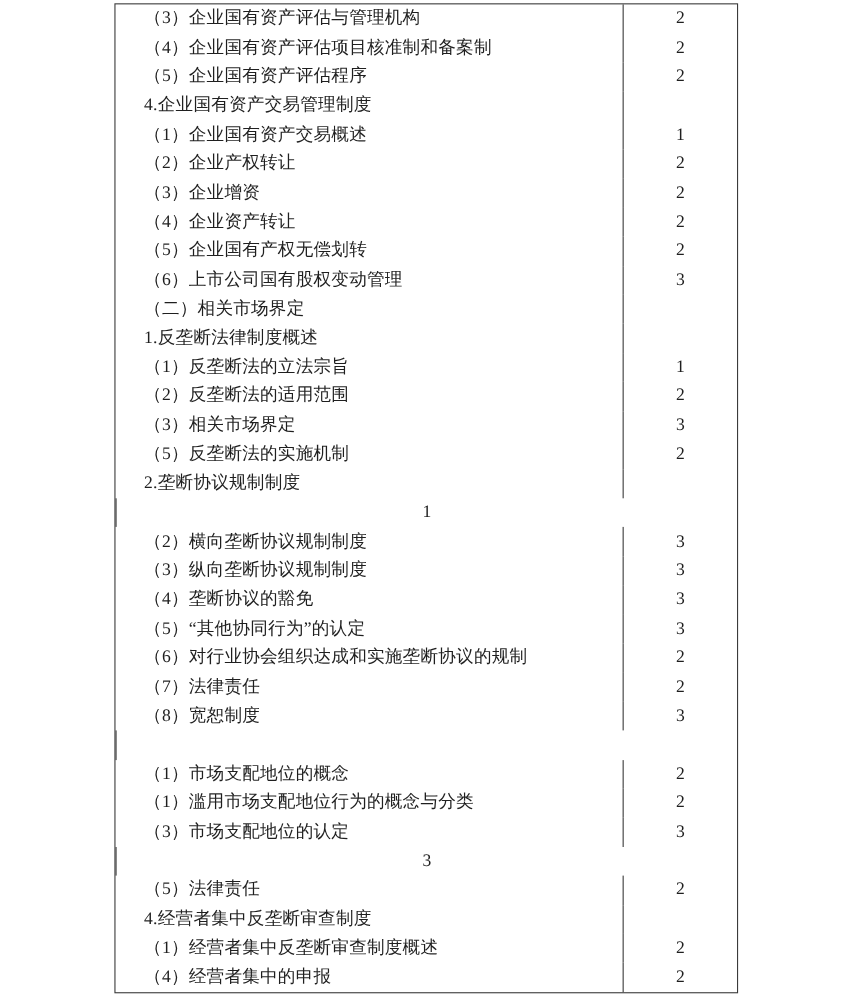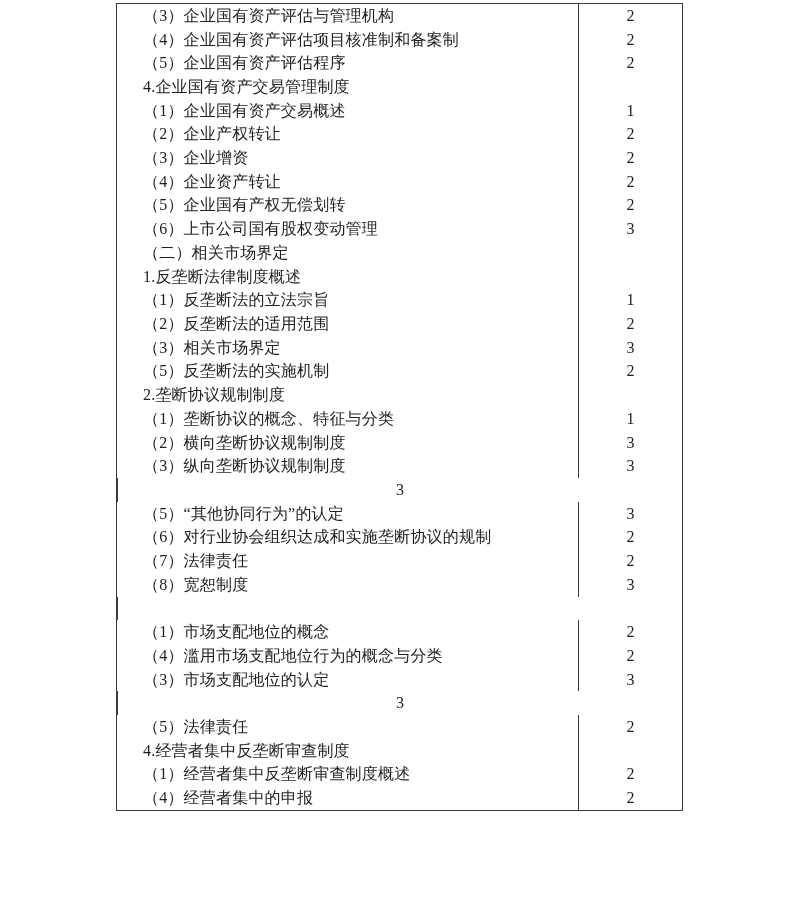--- a/index.html
+++ b/index.html
@@ -10,24 +10,24 @@
     position: relative;
     width: 789px;
     height: 914px;
     background: #ffffff;
     overflow: hidden;
     font-family: "Liberation Serif", "DejaVu Serif", serif;
     color: #1f1f1f;
   }
   .syllabus-table {
     position: absolute;
-    left: 116px;
+    left: 104px;
     top: 3px;
     width: 567px;
-    height: 808px;
+    height: 900px;
     box-sizing: border-box;
     border: 1.6px solid #3a3a3a;
     display: flex;
     flex-direction: column;
   }
   .row {
     flex: 1 1 0;
     display: flex;
     align-items: stretch;
     min-height: 0;
@@ -118,32 +118,32 @@
     </div>
     <div class="row">
       <div class="cell topic">（5）反垄断法的实施机制</div>
       <div class="cell hours">2</div>
     </div>
     <div class="row">
       <div class="cell topic">2.垄断协议规制制度</div>
       <div class="cell hours"></div>
     </div>
     <div class="row">
-      <div class="cell topic">（1）垄断协议的概念、特征与分类</div>
       <div class="cell hours">1</div>
     </div>
     <div class="row">
       <div class="cell topic">（2）横向垄断协议规制制度</div>
       <div class="cell hours">3</div>
     </div>
     <div class="row">
       <div class="cell topic">（3）纵向垄断协议规制制度</div>
       <div class="cell hours">3</div>
     </div>
     <div class="row">
+      <div class="cell topic">（4）垄断协议的豁免</div>
       <div class="cell hours">3</div>
     </div>
     <div class="row">
       <div class="cell topic">（5）“其他协同行为”的认定</div>
       <div class="cell hours">3</div>
     </div>
     <div class="row">
       <div class="cell topic">（6）对行业协会组织达成和实施垄断协议的规制</div>
       <div class="cell hours">2</div>
     </div>
@@ -156,21 +156,21 @@
       <div class="cell hours">3</div>
     </div>
     <div class="row">
       <div class="cell hours"></div>
     </div>
     <div class="row">
       <div class="cell topic">（1）市场支配地位的概念</div>
       <div class="cell hours">2</div>
     </div>
     <div class="row">
-      <div class="cell topic">（4）滥用市场支配地位行为的概念与分类</div>
+      <div class="cell topic">（1）滥用市场支配地位行为的概念与分类</div>
       <div class="cell hours">2</div>
     </div>
     <div class="row">
       <div class="cell topic">（3）市场支配地位的认定</div>
       <div class="cell hours">3</div>
     </div>
     <div class="row">
       <div class="cell hours">3</div>
     </div>
     <div class="row">

